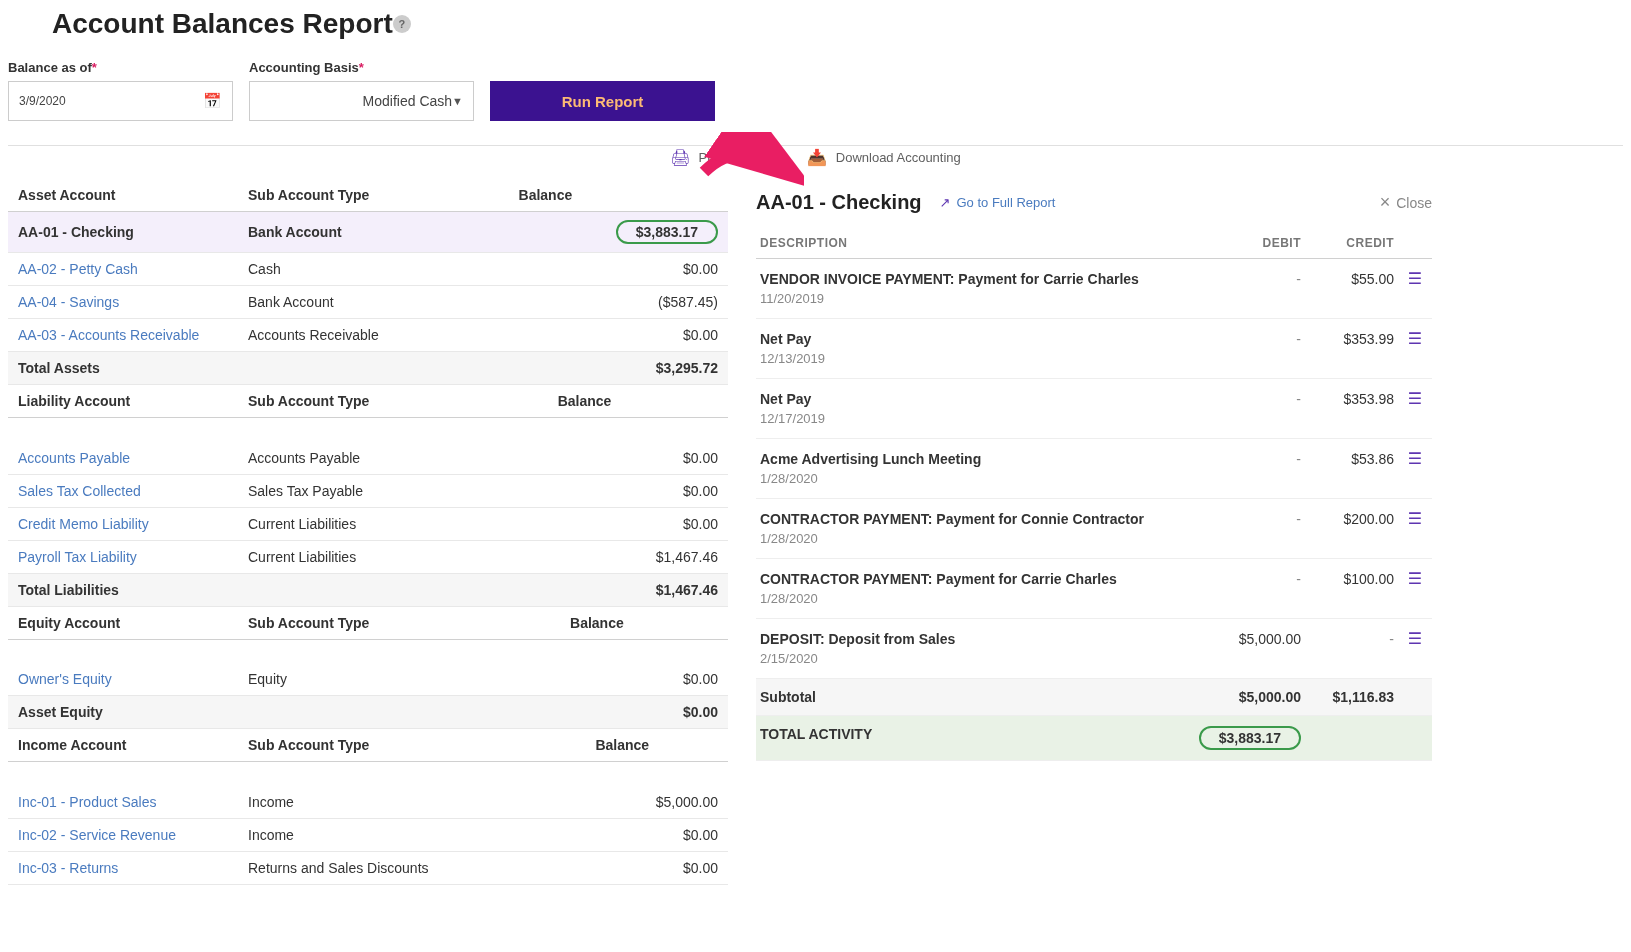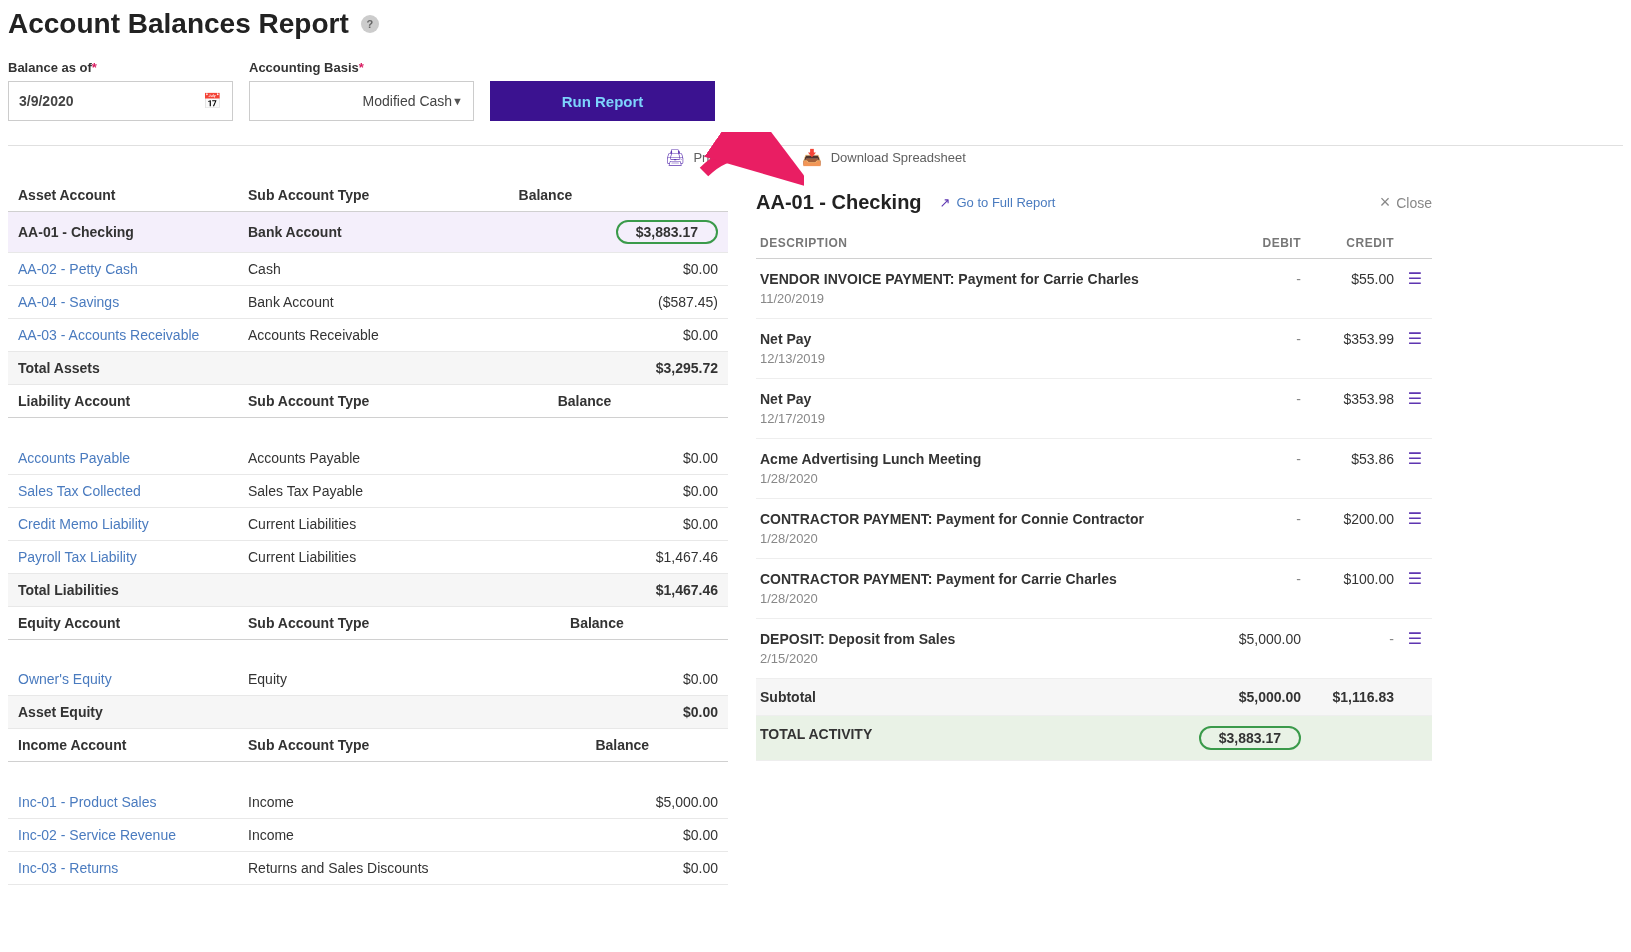--- a/index.html
+++ b/index.html
@@ -1,30 +1,30 @@
 <!DOCTYPE html>
 <html><head>
   <meta charset="utf-8">
   <style>
     * { box-sizing: border-box; margin: 0; padding: 0; }
     body { font-family: "Segoe UI", Arial, sans-serif; background: #fff; color: #333; font-size: 14px; padding: 0 8px; }
-    .header { display: flex; align-items: center; gap: 12px; padding: 8px 0 20px; }
+    .header { display: flex; align-items: center; padding: 8px 0 20px; margin-left: 44px; }
     .page-title { font-size: 28px; font-weight: bold; color: #222; }
     .help-icon { width: 18px; height: 18px; background: #ccc; border-radius: 50%; display: flex; align-items: center; justify-content: center; font-size: 11px; color: #666; font-weight: bold; }
     .filters { display: flex; gap: 16px; align-items: flex-end; padding-bottom: 24px; border-bottom: 1px solid #e0e0e0; margin-bottom: 2px; }
     .filter-group { display: flex; flex-direction: column; gap: 6px; }
     .filter-label { font-weight: 600; font-size: 13px; color: #333; }
     .req { color: #d81b60; }
     .date-input-wrap { display: flex; align-items: center; border: 1px solid #ccc; width: 225px; height: 40px; padding: 0 10px; justify-content: space-between; background: #fff; }
-    .date-input { border: none; outline: none; font-size: 14px; width: 160px; color: #444; font-weight: bold; }
+    .date-input { border: none; outline: none; font-size: 12px; width: 160px; color: #444; }
     .cal-icon { color: #5e35b1; font-size: 15px; }
     .select-wrap { display: flex; align-items: center; border: 1px solid #ccc; width: 225px; height: 40px; padding: 0 10px; justify-content: flex-end; background: #fff; }
     .select-text { color: #444; }
     .caret { color: #555; font-size: 11px; }
-    .run-btn { background: #3b1290; color: #7dd3fc; border: none; height: 40px; width: 225px; font-size: 15px; font-weight: 600; cursor: pointer; }
+    .run-btn { background: #3b1290; color: #fdba74; border: none; height: 40px; width: 225px; font-size: 15px; font-weight: 600; cursor: pointer; }
     .toolbar { display: flex; justify-content: center; gap: 40px; padding: 0 0 12px; position: relative; }
     .toolbar-item { display: flex; align-items: center; gap: 8px; color: #606060; cursor: pointer; font-size: 13px; }
     .toolbar-icon { color: #5e35b1; font-size: 16px; }
     .arrow-anno { position: absolute; left: 686px; top: -16px; pointer-events: none; }
     .layout { display: flex; gap: 16px; }
     .left { width: 720px; }
     .right { width: 700px; padding: 12px; }
     table { border-collapse: collapse; width: 100%; }
     .section { margin-bottom: 0; }
     .section th { text-align: left; padding: 8px 10px; font-weight: bold; color: #333; border-bottom: 1px solid #d0d0d0; font-size: 14px; }
@@ -91,21 +91,21 @@
         </marker>
       </defs>
     <path d="M 10 40 Q 45 5 90 36" stroke="#e91e63" stroke-width="12" fill="none" marker-end="url(#ah)"></path>
   </svg>
   <div class="toolbar-item">
     <span class="toolbar-icon">🖨</span>
     <span>Print Report</span>
   </div>
   <div class="toolbar-item">
     <span class="toolbar-icon">📥</span>
-    <span>Download Spreadsheet</span>
+    <span>Download Accounting</span>
   </div>
 </div>
 
 <div class="layout">
   <div class="left">
     <table class="section">
       <thead>
           <tr>
         <th style="width:230px">Asset Account</th>
         <th>Sub Account Type</th>

